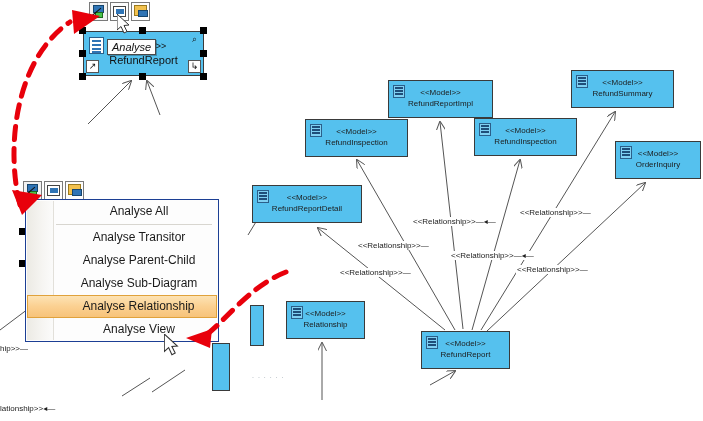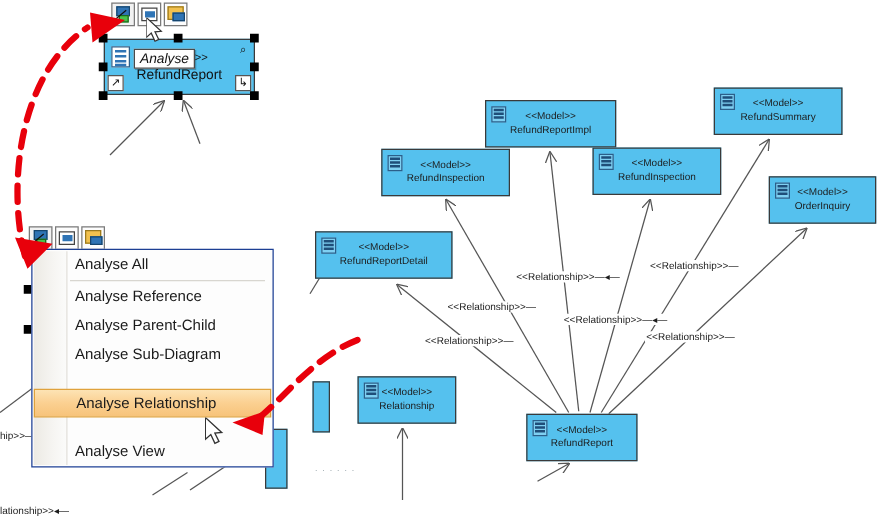--- a/index.html
+++ b/index.html
@@ -112,26 +112,26 @@
     background:#fdfdfd;border:1px solid #1c3f94;box-sizing:border-box;z-index:50;
   }
   #ctxmenu .gutter{
     position:absolute;left:1px;top:1px;bottom:1px;width:26px;
     background:linear-gradient(to right,#eceae4 0%,#f6f5f2 60%,#fbfbfa 100%);
     border-right:1px solid #e2e0da;
   }
   .mi{
     position:relative;height:23px;line-height:23px;
     padding-left:34px;font-size:12px;color:#1a1a1a;
-    white-space:nowrap;z-index:2;
+    white-space:nowrap;z-index:2;text-align:center;
   }
   .mi.sel{
     background:linear-gradient(to bottom,#fde3b4 0%,#fbd091 50%,#f7c37a 100%);
     border:1px solid #e0a23c;box-sizing:border-box;
-    margin:16px 1px;padding-left:33px;line-height:21px;
+    margin:0 1px;padding-left:33px;line-height:21px;
   }
   .msep{height:1px;background:#d8d6d0;margin:1px 6px 1px 30px;position:relative;z-index:2;}
 
   
   #tooltip{
     position:absolute;left:107px;top:39px;
     background:#fefefe;border:1px solid #4a4a4a;
     font-size:11px;color:#111;padding:1px 4px;z-index:40;
     box-shadow:1px 1px 0 rgba(0,0,0,.25);
     font-style:italic;
@@ -314,21 +314,21 @@
       <div class="tbtn" title="Open"><span><span class="ic-fold">
             <b></b>
           </span></span></div>
     </div>
 
   <div id="ctxmenu">
     <div class="gutter"></div>
     <div id="menu-items">
         <div class="mi">Analyse All</div>
         <div class="msep"></div>
-        <div class="mi">Analyse Reference</div>
+        <div class="mi">Analyse Transitor</div>
         <div class="mi">Analyse Parent-Child</div>
         <div class="mi">Analyse Sub-Diagram</div>
         <div class="mi sel">Analyse Relationship</div>
         <div class="mi">Analyse View</div>
       </div>
   </div>
 
   <div id="tooltip">Analyse</div>
 
   <svg class="layer" id="annot-layer">

